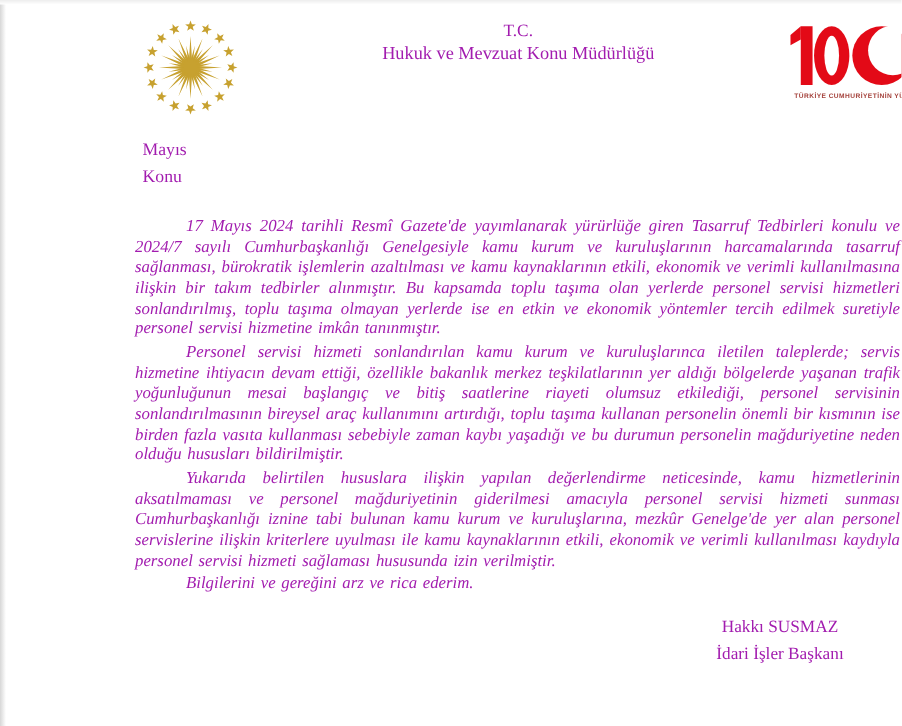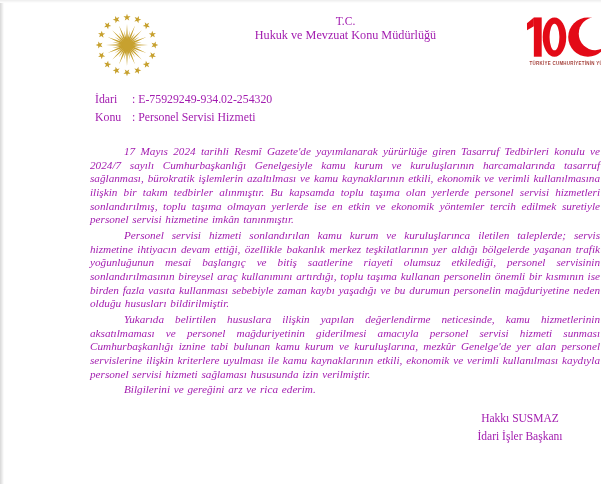--- a/index.html
+++ b/index.html
@@ -96,26 +96,24 @@
         <circle cx="70.5" cy="21.5" r="16.8" fill="#ffffff"></circle>
 
         <text id="logo-caption" x="55" y="53.5" text-anchor="middle" font-size="4.5" letter-spacing="0.3" font-family="Liberation Sans, sans-serif" font-weight="bold" fill="#A4403A">TÜRKİYE CUMHURİYETİNİN YÜZÜNCÜ YILI</text>
       <polygon points="101.09,11.30 100.47,17.35 105.94,20.04 99.99,21.32 99.12,27.34 96.06,22.08 90.07,23.12 94.13,18.59 91.28,13.20 96.85,15.66" fill="#E30A17"></polygon>
         </svg>
     </div>
   </header>
 
   <section class="meta">
     <div class="meta-row">
-      <span class="meta-label">İdari</span>
-      <span class="meta-value">: E-75929249-934.02-254320</span>
+      <span class="meta-label">Mayıs</span>
     </div>
     <div class="meta-row">
       <span class="meta-label">Konu</span>
-      <span class="meta-value">: Personel Servisi Hizmeti</span>
     </div>
   </section>
 
 
   <section class="doc-body">
     <p>17 Mayıs 2024 tarihli Resmî Gazete'de yayımlanarak yürürlüğe giren Tasarruf Tedbirleri konulu ve 2024/7 sayılı Cumhurbaşkanlığı Genelgesiyle kamu kurum ve kuruluşlarının harcamalarında tasarruf sağlanması, bürokratik işlemlerin azaltılması ve kamu kaynaklarının etkili, ekonomik ve verimli kullanılmasına ilişkin bir takım tedbirler alınmıştır. Bu kapsamda toplu taşıma olan yerlerde personel servisi hizmetleri sonlandırılmış, toplu taşıma olmayan yerlerde ise en etkin ve ekonomik yöntemler tercih edilmek suretiyle personel servisi hizmetine imkân tanınmıştır.</p>
     <p>Personel servisi hizmeti sonlandırılan kamu kurum ve kuruluşlarınca iletilen taleplerde; servis hizmetine ihtiyacın devam ettiği, özellikle bakanlık merkez teşkilatlarının yer aldığı bölgelerde yaşanan trafik yoğunluğunun mesai başlangıç ve bitiş saatlerine riayeti olumsuz etkilediği, personel servisinin sonlandırılmasının bireysel araç kullanımını artırdığı, toplu taşıma kullanan personelin önemli bir kısmının ise birden fazla vasıta kullanması sebebiyle zaman kaybı yaşadığı ve bu durumun personelin mağduriyetine neden olduğu hususları bildirilmiştir.</p>
     <p>Yukarıda belirtilen hususlara ilişkin yapılan değerlendirme neticesinde, kamu hizmetlerinin aksatılmaması ve personel mağduriyetinin giderilmesi amacıyla personel servisi hizmeti sunması Cumhurbaşkanlığı iznine tabi bulunan kamu kurum ve kuruluşlarına, mezkûr Genelge'de yer alan personel servislerine ilişkin kriterlere uyulması ile kamu kaynaklarının etkili, ekonomik ve verimli kullanılması kaydıyla personel servisi hizmeti sağlaması hususunda izin verilmiştir.</p>
     <p>Bilgilerini ve gereğini arz ve rica ederim.</p>
   </section>

